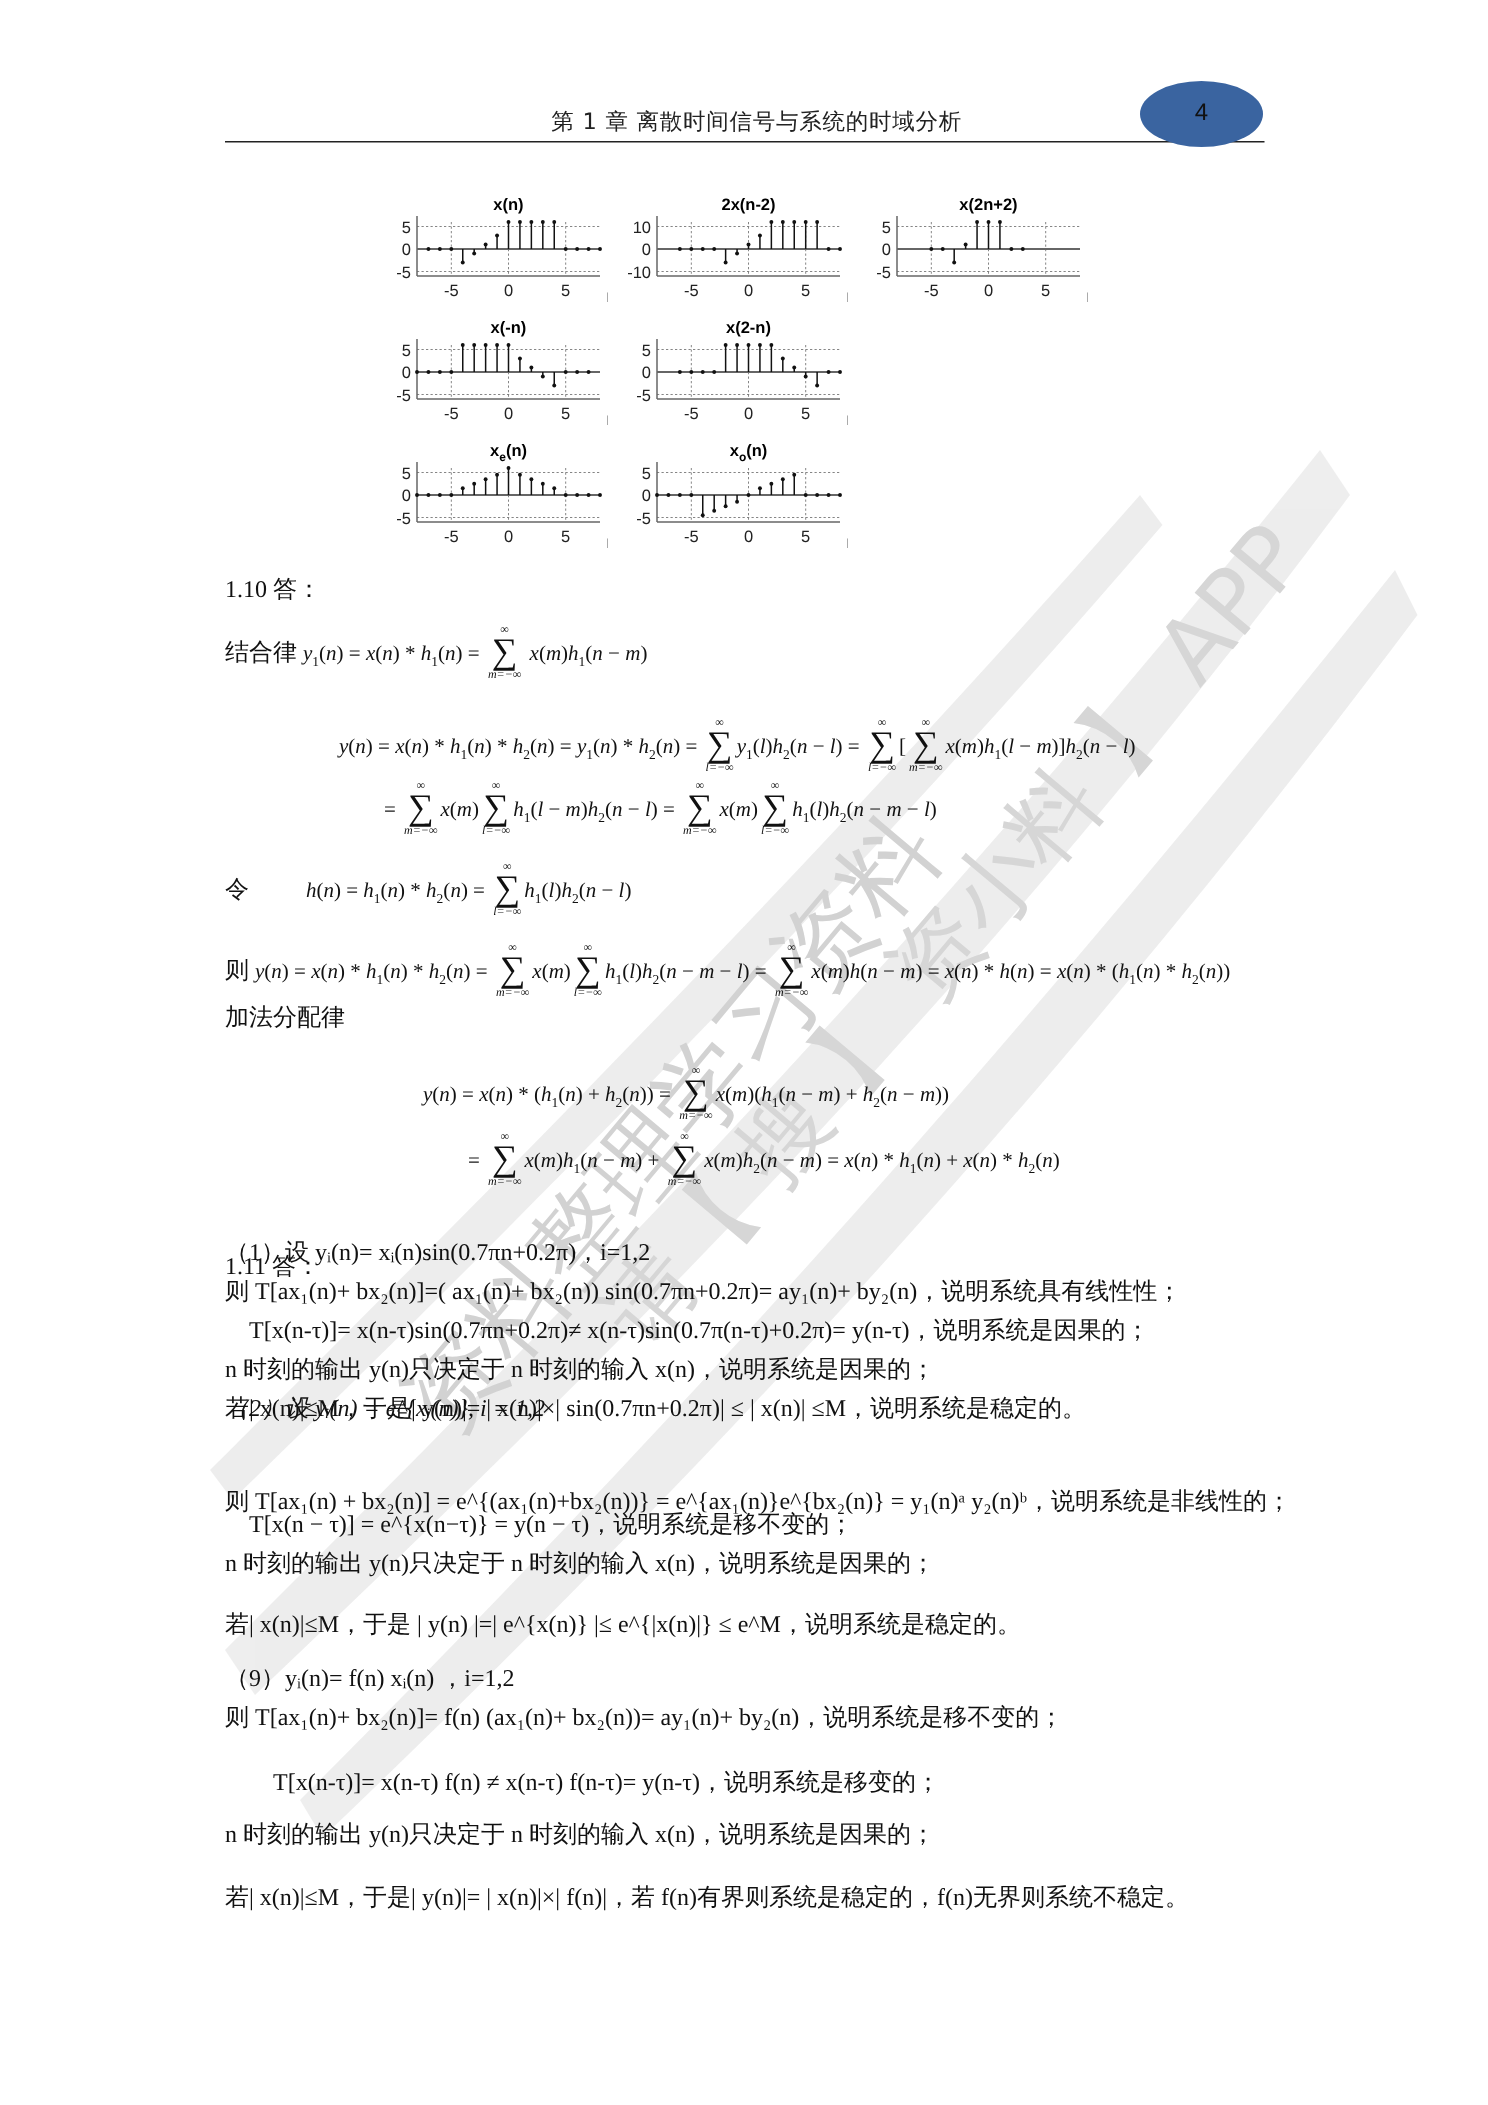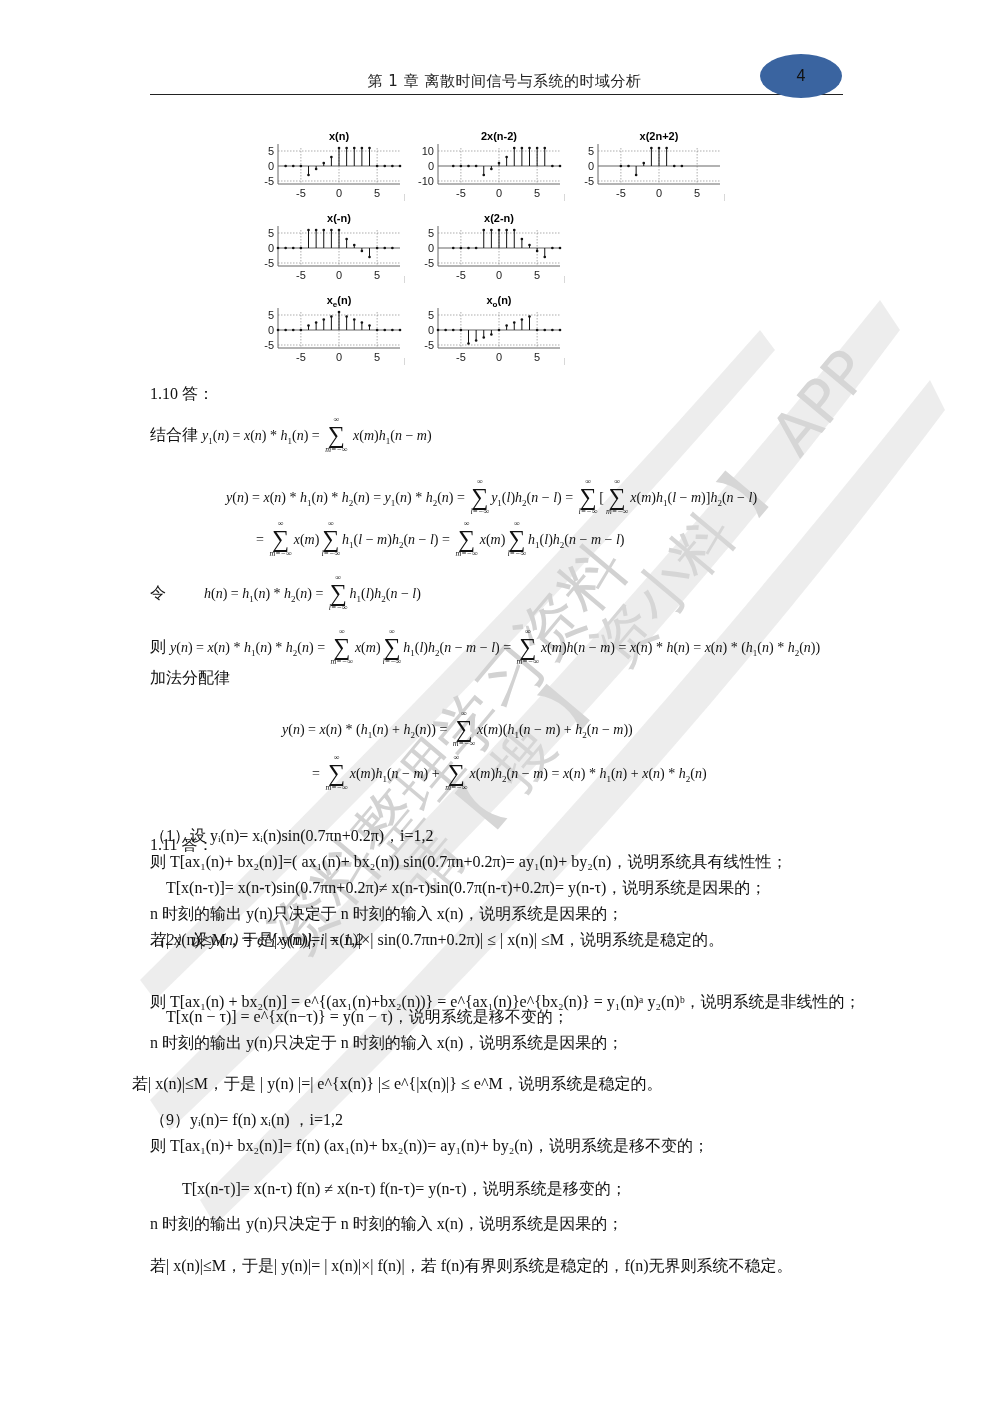--- a/index.html
+++ b/index.html
@@ -385,19 +385,19 @@
 <div class="t" style="left:150px;top:826px;">（1）设 yᵢ(n)= xᵢ(n)sin(0.7πn+0.2π)，i=1,2</div>
 <div class="t" style="left:150px;top:852px;">则 T[ax₁(n)+ bx₂(n)]=( ax₁(n)+ bx₂(n)) sin(0.7πn+0.2π)= ay₁(n)+ by₂(n)，说明系统具有线性性；</div>
 <div class="t" style="left:166px;top:878px;">T[x(n-τ)]= x(n-τ)sin(0.7πn+0.2π)≠ x(n-τ)sin(0.7π(n-τ)+0.2π)= y(n-τ)，说明系统是因果的；</div>
 <div class="t" style="left:150px;top:904px;">n 时刻的输出 y(n)只决定于 n 时刻的输入 x(n)，说明系统是因果的；</div>
 <div class="t" style="left:150px;top:930px;">若| x(n)|≤M，于是| y(n)|= | x(n)|×| sin(0.7πn+0.2π)| ≤ | x(n)| ≤M，说明系统是稳定的。</div>
 
 <div class="t" style="left:150px;top:930px;font-style:italic;">（2）设 yᵢ(n) = e^{xᵢ(n)}, i = 1,2</div>
 <div class="t" style="left:150px;top:992px;text-align:right;">则 T[ax₁(n) + bx₂(n)] = e^{(ax₁(n)+bx₂(n))} = e^{ax₁(n)}e^{bx₂(n)} = y₁(n)ᵃ y₂(n)ᵇ，说明系统是非线性的；</div>
 <div class="t" style="left:166px;top:1007px;">T[x(n − τ)] = e^{x(n−τ)} = y(n − τ)，说明系统是移不变的；</div>
 <div class="t" style="left:150px;top:1033px;">n 时刻的输出 y(n)只决定于 n 时刻的输入 x(n)，说明系统是因果的；</div>
-<div class="t" style="left:132px;top:1074px;text-align:right;">若| x(n)|≤M，于是 | y(n) |=| e^{x(n)} |≤ e^{|x(n)|} ≤ e^M，说明系统是稳定的。</div>
+<div class="t" style="left:150px;top:1074px;text-align:right;">若| x(n)|≤M，于是 | y(n) |=| e^{x(n)} |≤ e^{|x(n)|} ≤ e^M，说明系统是稳定的。</div>
 
 <div class="t" style="left:150px;top:1110px;">（9）yᵢ(n)= f(n) xᵢ(n) ，i=1,2</div>
 <div class="t" style="left:150px;top:1136px;">则 T[ax₁(n)+ bx₂(n)]= f(n) (ax₁(n)+ bx₂(n))= ay₁(n)+ by₂(n)，说明系统是移不变的；</div>
 <div class="t" style="left:166px;top:1179px;margin-left:16px;">T[x(n-τ)]= x(n-τ) f(n) ≠ x(n-τ) f(n-τ)= y(n-τ)，说明系统是移变的；</div>
 <div class="t" style="left:150px;top:1214px;">n 时刻的输出 y(n)只决定于 n 时刻的输入 x(n)，说明系统是因果的；</div>
 <div class="t" style="left:150px;top:1256px;">若| x(n)|≤M，于是| y(n)|= | x(n)|×| f(n)|，若 f(n)有界则系统是稳定的，f(n)无界则系统不稳定。</div>
 
 </body></html>

